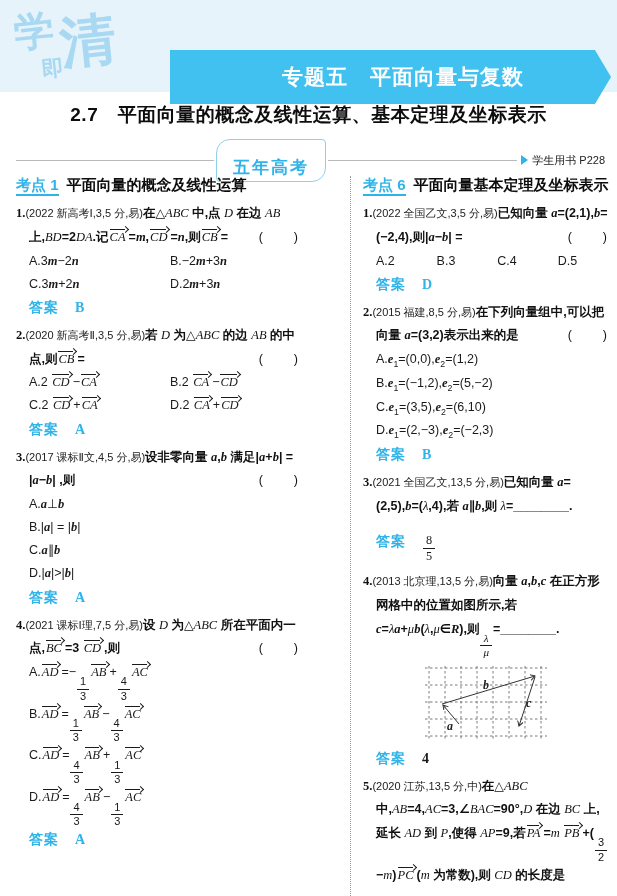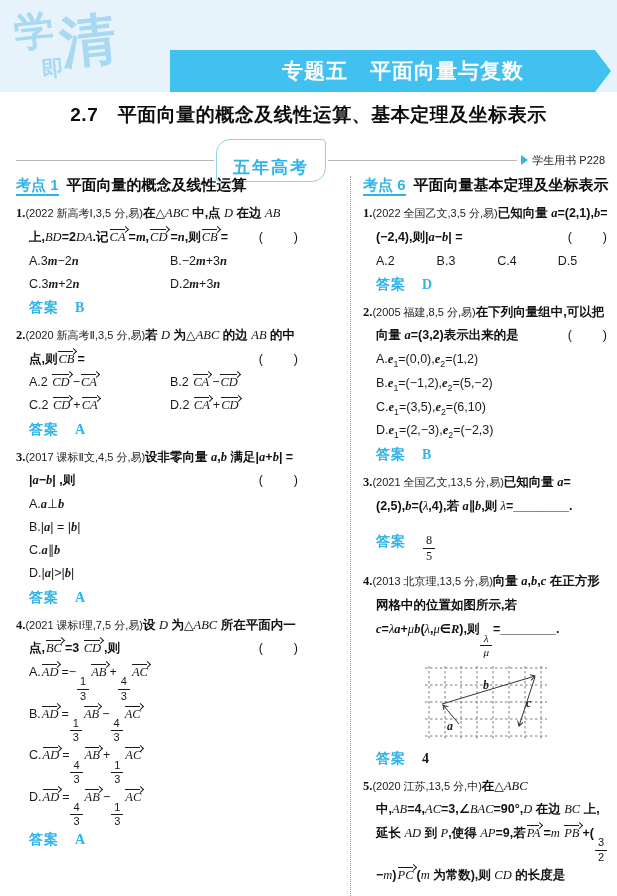--- a/index.html
+++ b/index.html
@@ -10,21 +10,21 @@
     font-size:12.5px;
   }
   
   .band{position:absolute;top:0;left:0;right:0;height:92px;background:#e6f3fa;}
   .logo{position:absolute;top:2px;left:8px;width:150px;height:104px;color:#a9d9f2;font-weight:700;
         font-family:"DejaVu Serif","Liberation Serif",serif;z-index:2;pointer-events:none;}
   .logo span{position:absolute;display:block;transform:rotate(-6deg);}
   .logo .c1{font-size:40px;left:6px;top:2px;}
   .logo .c2{font-size:22px;left:34px;top:52px;}
   .logo .c3{font-size:56px;left:52px;top:2px;}
-  .banner{position:absolute;top:50px;left:170px;right:6px;height:42px;background:#41c1ef;
+  .banner{position:absolute;top:50px;left:170px;right:6px;height:54px;background:#41c1ef;
           clip-path:polygon(0 0,calc(100% - 16px) 0,100% 50%,calc(100% - 16px) 100%,0 100%);
           display:flex;align-items:center;z-index:1;}
   .banner .btxt{color:#ffffff;font-weight:700;font-size:21px;letter-spacing:1px;padding-left:112px;}
   
   .sec-title{position:absolute;top:102px;left:0;right:0;text-align:center;
              font-size:19px;font-weight:700;color:#0d0d0d;letter-spacing:0.5px;}
   
   .divrow{position:absolute;top:147px;left:16px;right:12px;height:26px;display:flex;align-items:center;}
   .divrow .line1{flex:0 0 198px;height:1px;background:#b9b9b9;}
   .divrow .line2{flex:1;height:1px;background:#b9b9b9;}
@@ -190,21 +190,21 @@
           <span class="option">B.3</span>
           <span class="option">C.4</span>
           <span class="option">D.5</span>
         </div>
         <div class="answer">
           <span class="answer-label">答案</span>
           <span class="answer-value hl">D</span>
         </div>
       </div>
       <div class="question">
-        <p class="stem"><span class="qnum">2.</span><span class="src">(2005 福建,8,5 分,易)</span>在下列向量组中,可以把向量 <b class="bv">a</b>=(3,2)表示出来的是<span class="brk">(　　)</span></p>
+        <p class="stem"><span class="qnum">2.</span><span class="src">(2015 福建,8,5 分,易)</span>在下列向量组中,可以把向量 <b class="bv">a</b>=(3,2)表示出来的是<span class="brk">(　　)</span></p>
         <div class="options list">
           <span class="option">A.<b class="bv">e</b><sub>1</sub>=(0,0),<b class="bv">e</b><sub>2</sub>=(1,2)</span>
           <span class="option">B.<b class="bv">e</b><sub>1</sub>=(−1,2),<b class="bv">e</b><sub>2</sub>=(5,−2)</span>
           <span class="option">C.<b class="bv">e</b><sub>1</sub>=(3,5),<b class="bv">e</b><sub>2</sub>=(6,10)</span>
           <span class="option">D.<b class="bv">e</b><sub>1</sub>=(2,−3),<b class="bv">e</b><sub>2</sub>=(−2,3)</span>
         </div>
         <div class="answer">
           <span class="answer-label">答案</span>
           <span class="answer-value hl">B</span>
         </div>

